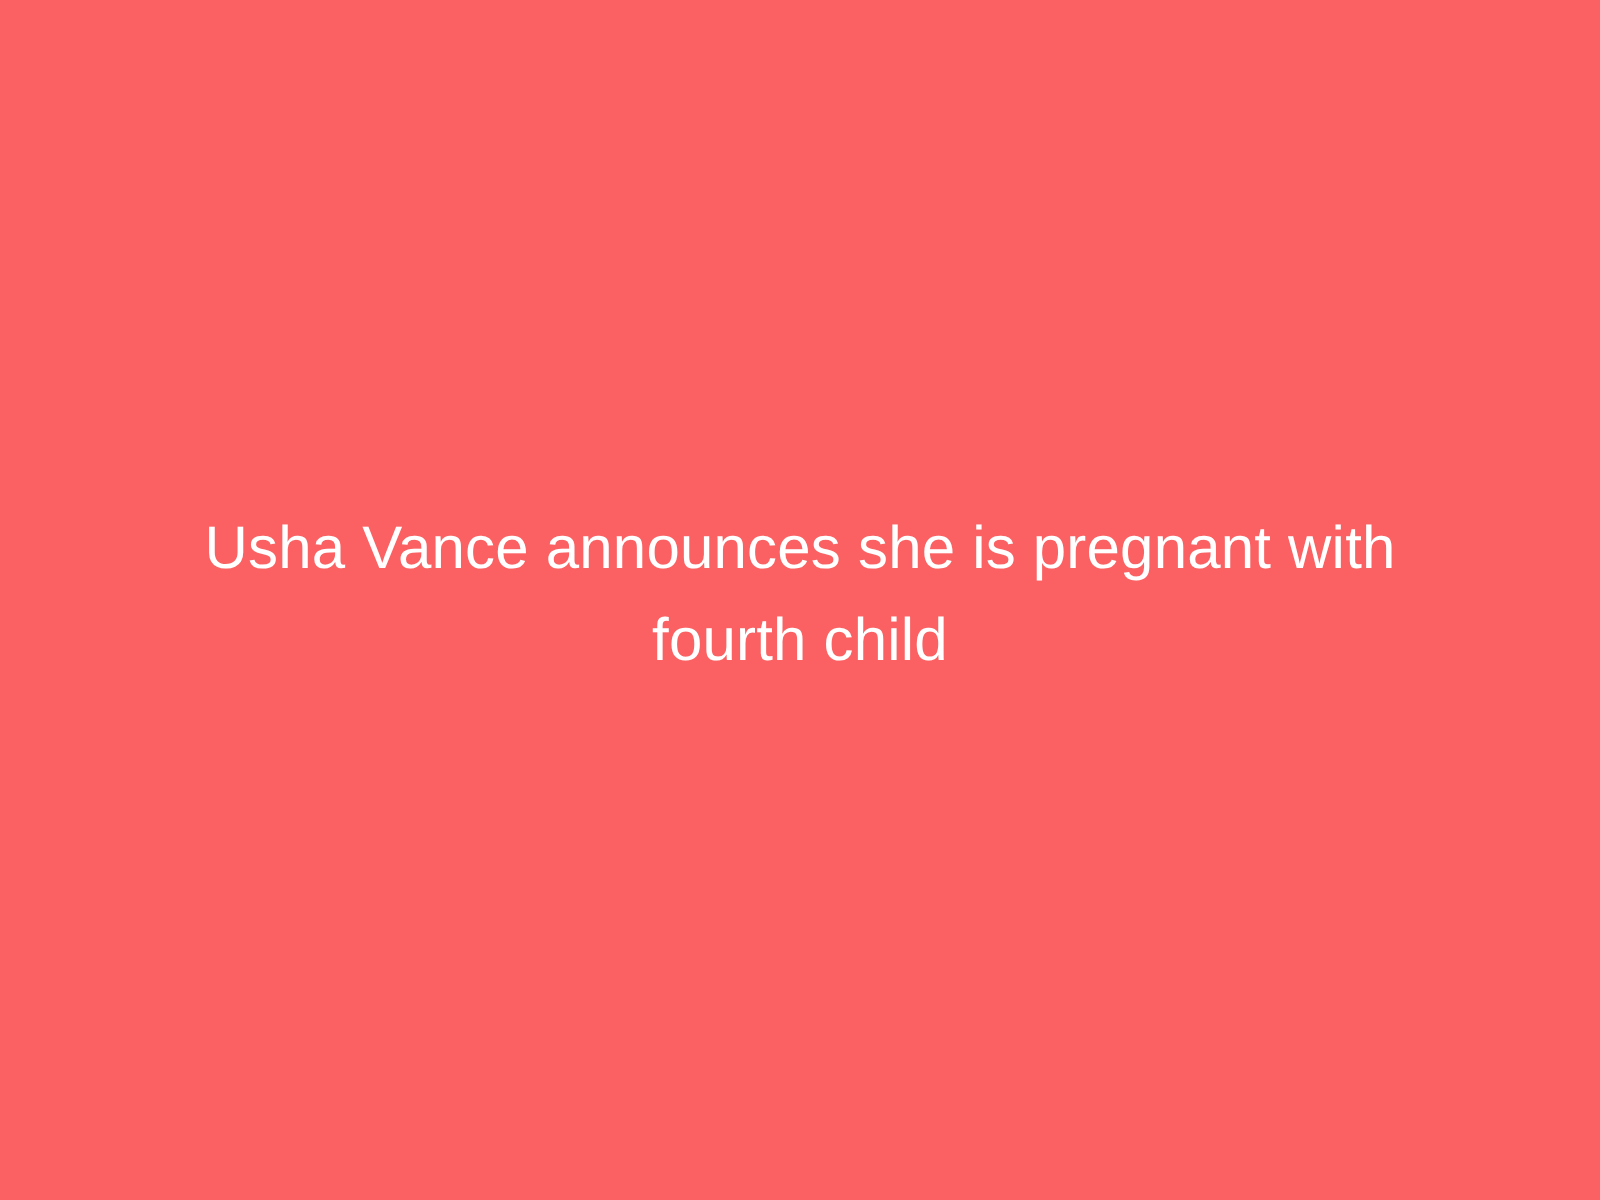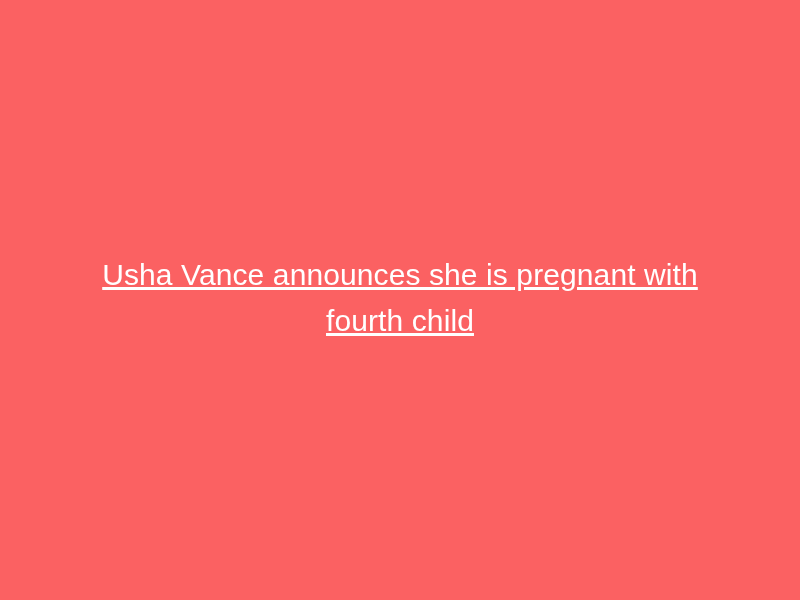--- a/index.html
+++ b/index.html
@@ -39,21 +39,20 @@
     margin: 0;
     color: #ffffff;
     font-family: "Liberation Sans", sans-serif;
     font-size: 30px;
     font-weight: 400;
     line-height: 46px;
     letter-spacing: 0.1px;
     text-align: center;
     white-space: normal;
     word-wrap: break-word;
-    text-decoration: underline;
   }
 </style>
 </head>
 <body>
 
 <div class="card" style="background: rgb(251, 97, 98);">
 
   <div class="headline-block">
 
     <h1 class="headline" style="color: rgb(255, 255, 255); font-size: 30px; line-height: 46px; text-align: center;">Usha Vance announces she is pregnant with fourth child</h1>

